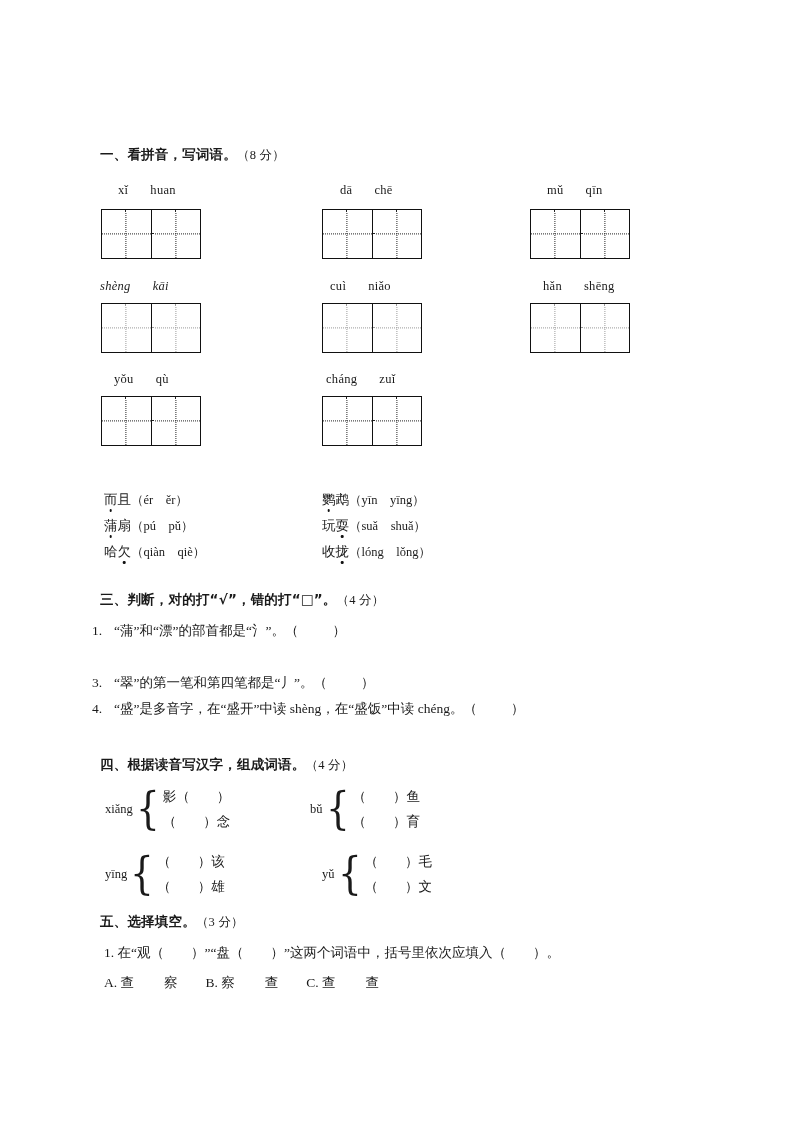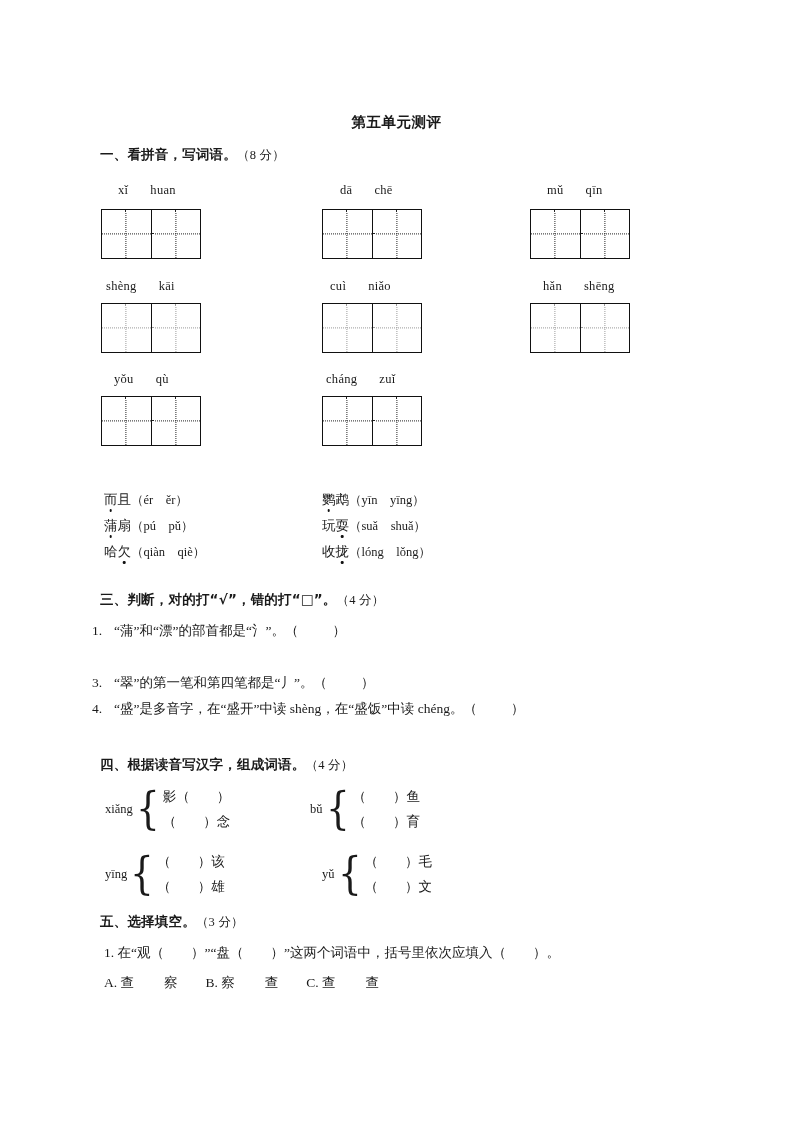--- a/index.html
+++ b/index.html
@@ -162,21 +162,20 @@
     font-family: "Liberation Serif", "DejaVu Serif", serif;
     white-space: nowrap;
   }
   .opt { display: inline-block; }
 </style>
 </head>
 <body>
 
 <div class="page">
 
-  <div class="sheet-title">第五单元测评</div>
 
   <div class="sec-head" style="top:146px;">
     <span>一、看拼音，写词语。</span><span class="pts">（8 分）</span>
   </div>
 
   <div class="py-label" style="left:118px; top:183px;">
     <span>xǐ</span><span class="s2">huan</span>
   </div>
   <div class="py-label" style="left:340px; top:183px;">
     <span>dā</span><span class="s2">chē</span>
@@ -191,21 +190,21 @@
   </div>
   <div class="grid-box" style="left:322px; top:209px;">
     <div class="grid-cell"></div>
     <div class="grid-cell"></div>
   </div>
   <div class="grid-box" style="left:530px; top:209px;">
     <div class="grid-cell"></div>
     <div class="grid-cell"></div>
   </div>
 
-  <div class="py-label" style="left:106px; top:279px;">
+  <div class="py-label" style="left:100px; top:279px;font-style:italic;">
     <span>shèng</span><span class="s2">kāi</span>
   </div>
   <div class="py-label" style="left:330px; top:279px;">
     <span>cuì</span><span class="s2">niǎo</span>
   </div>
   <div class="py-label" style="left:543px; top:279px;">
     <span>hǎn</span><span class="s2">shēng</span>
   </div>
 
   <div class="grid-box faint" style="left:101px; top:303px;">

